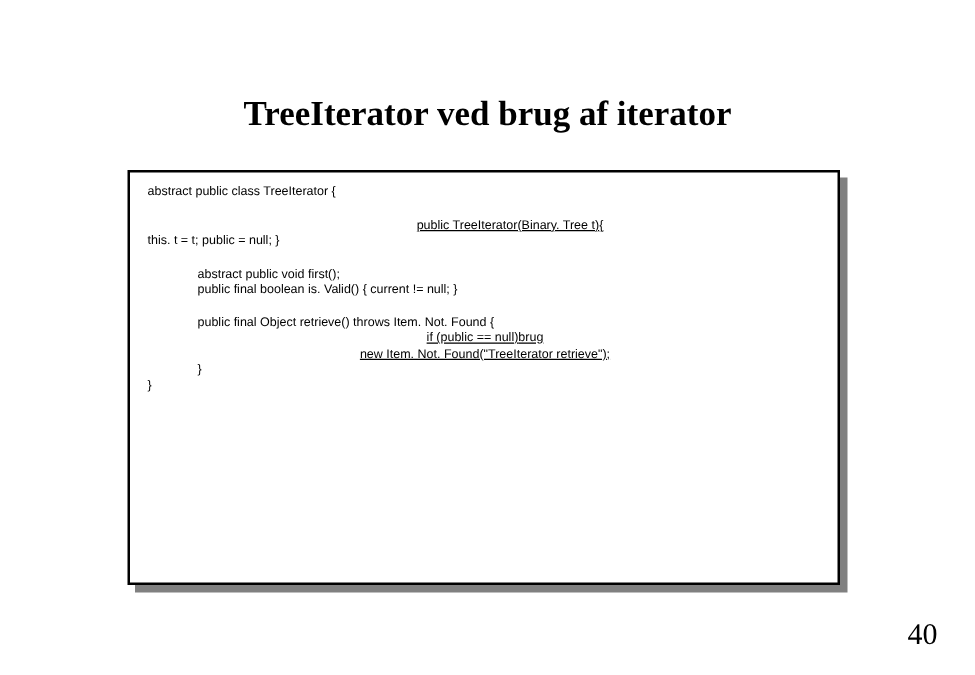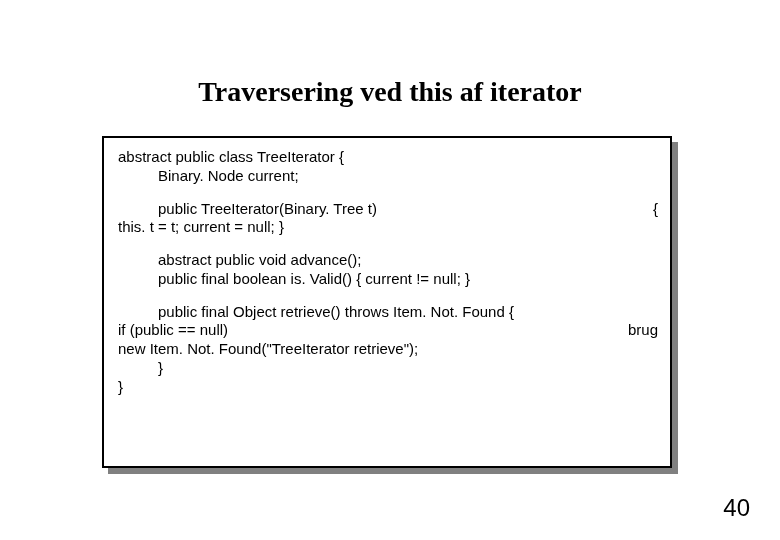--- a/index.html
+++ b/index.html
@@ -38,69 +38,69 @@
     position: absolute;
     left: 102px;
     top: 136px;
     width: 570px;
     height: 332px;
     background: #ffffff;
     border: 2px solid #000;
     box-sizing: border-box;
     padding: 10px 12px 10px 14px;
     font-family: Arial, Helvetica, sans-serif;
-    font-size: 15px;
+    font-size: 10px;
     line-height: 1.25;
     overflow: hidden;
   }
   .code-box .block {
     margin-bottom: 14px;
   }
   .code-box .block.last {
     margin-bottom: 0;
   }
   .ind1 { padding-left: 40px; display:block; }
   .row {
     display: flex;
-    justify-content: space-between;
+    justify-content: center;
+    text-decoration: underline;
   }
   .page-num {
     position: absolute;
     right: 30px;
     bottom: 18px;
     font-size: 24px;
-    font-family: Liberation Sans, sans-serif;
+    font-family: Liberation Serif, serif;
   }
 </style>
 </head>
 <body>
 
 <div class="slide">
 
-  <div class="title">Traversering ved this af iterator</div>
+  <div class="title">TreeIterator ved brug af iterator</div>
 
   <div class="code-box-shadow"></div>
 
   <div class="code-box">
 
     <div class="block">
       <div>abstract public class TreeIterator {</div>
-      <span class="ind1">Binary. Node current;</span>
     </div>
 
     <div class="block">
       <div class="row">
         <span class="ind1">public TreeIterator(Binary. Tree t)</span>
         <span>{</span>
       </div>
-      <div>this. t = t; current = null; }</div>
+      <div>this. t = t; public = null; }</div>
     </div>
 
     <div class="block">
-      <span class="ind1">abstract public void advance();</span>
+      <span class="ind1">abstract public void first();</span>
       <span class="ind1">public final boolean is. Valid() { current != null; }</span>
     </div>
 
     <div class="block last">
       <span class="ind1">public final Object retrieve() throws Item. Not. Found {</span>
       <div class="row">
         <span>if (public == null)</span>
         <span>brug</span>
       </div>
       <div class="row">

